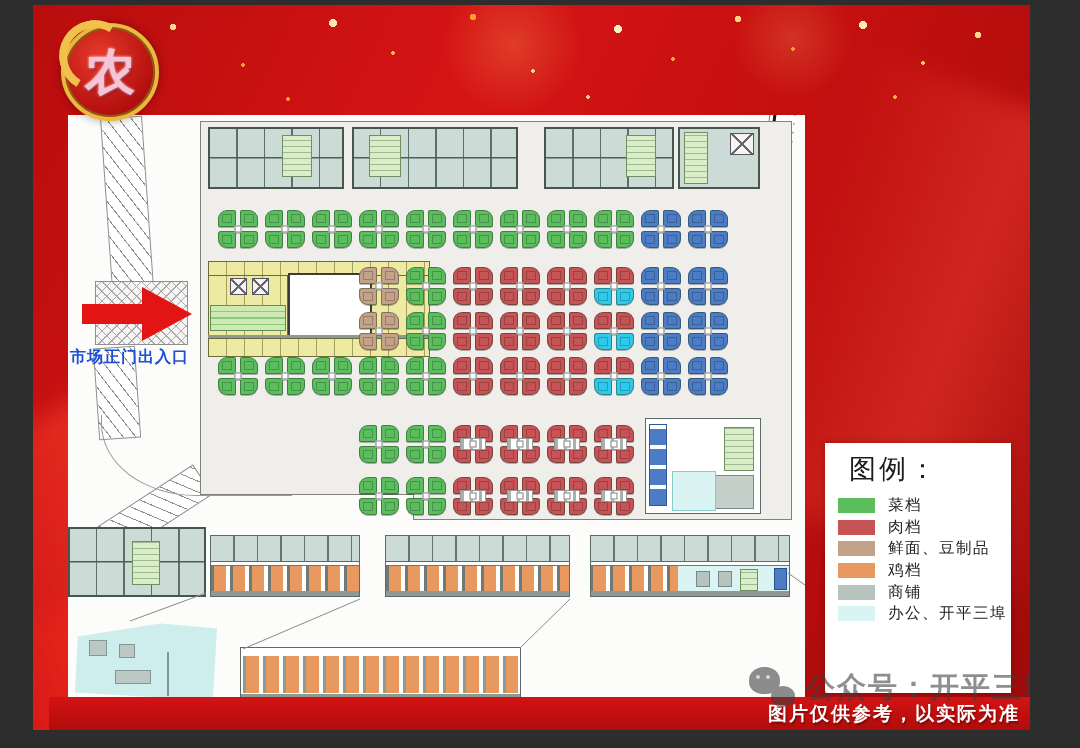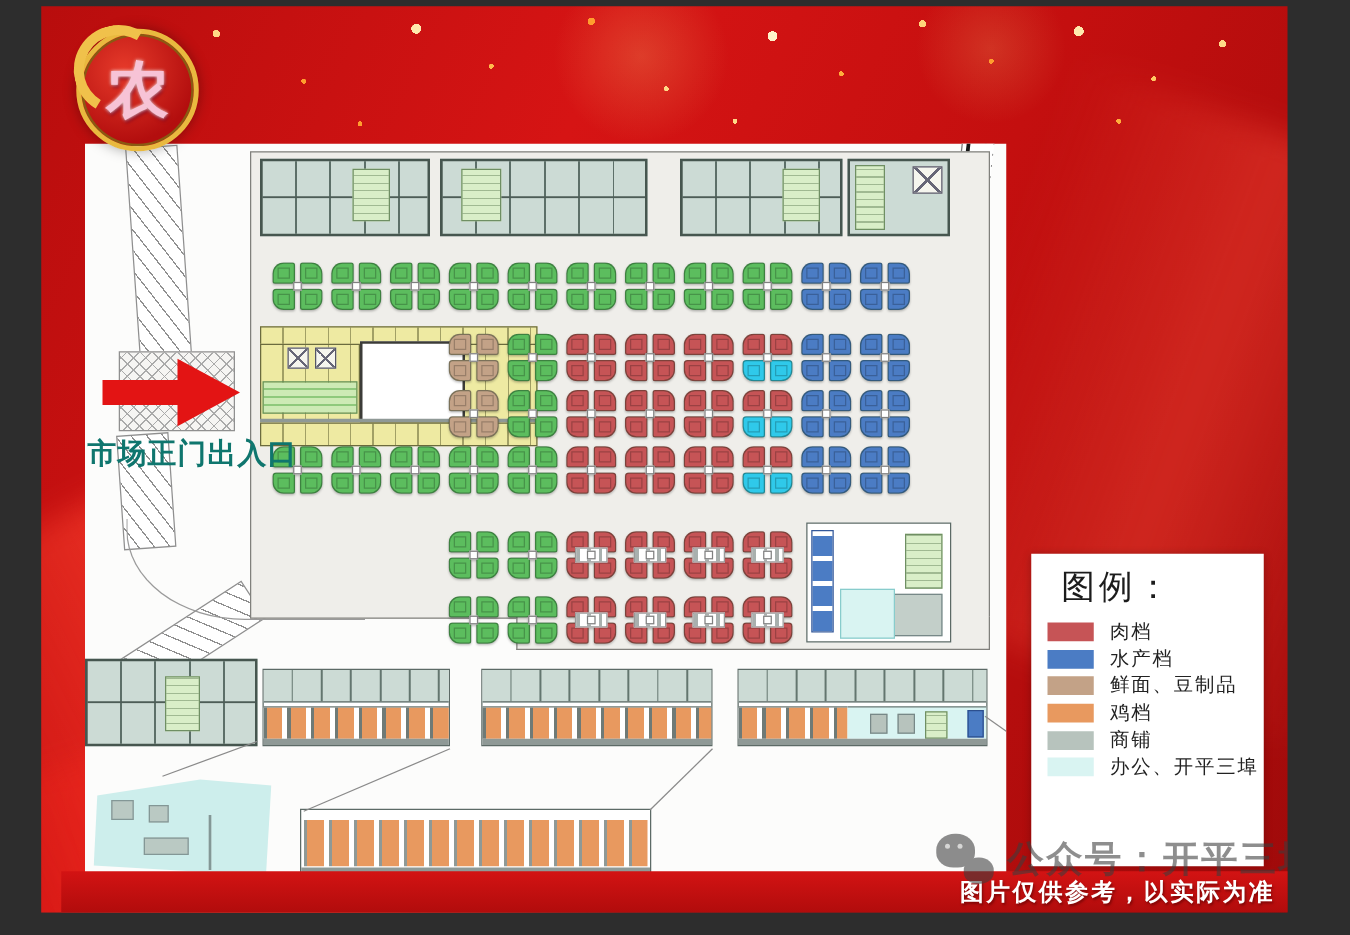--- a/index.html
+++ b/index.html
@@ -106,22 +106,22 @@
       border-bottom-left-radius:95px 72px;}
   .diag-road{position:absolute;left:702px;top:-6px;width:26px;height:390px;transform:rotate(6.5deg);
       transform-origin:top left;border-left:1px solid #777;box-sizing:border-box;background:
       radial-gradient(circle 1px at 3px 3px,#777 98%,transparent) 8px 0/7px 9px repeat,#fff;}
   .diag-road::before{content:"";position:absolute;left:3px;top:0;width:2.5px;height:100%;background:#161616;}
   
   .arrow{position:absolute;left:14px;top:172px;width:112px;height:54px;z-index:6;}
   .arrow .bar{position:absolute;left:0;top:17px;width:64px;height:20px;background:#e31414;}
   .arrow .head{position:absolute;left:60px;top:0;width:0;height:0;border-top:27px solid transparent;
       border-bottom:27px solid transparent;border-left:50px solid #e31414;}
-  .entrance-label{position:absolute;left:2px;top:232px;width:182px;z-index:6;color:#0f766e;
-      font-size:23px;font-weight:900;letter-spacing:1px;white-space:nowrap;}
+  .entrance-label{position:absolute;left:2px;top:232px;width:182px;z-index:6;color:#1d4ed8;
+      font-size:16px;font-weight:900;letter-spacing:1px;white-space:nowrap;}
   
   .longbldg{position:absolute;box-sizing:border-box;border:1.5px solid #5c6a66;background:#fff;}
   .lb-shops{position:absolute;left:0;top:0;width:100%;height:44%;border-bottom:1.5px solid #5c6a66;box-sizing:border-box;
       background:repeating-linear-gradient(90deg,transparent 0 22px,rgba(55,75,68,.7) 22px 23.5px),#ccdbd5;}
   .lb-stalls{position:absolute;left:0;bottom:5px;width:100%;height:44%;border-top:1.5px solid #6b7874;box-sizing:border-box;
       background:repeating-linear-gradient(90deg,#6f7a76 0 2.5px,#e8995f 2.5px 15px,#fff 15px 19px);}
   .lb-base{position:absolute;left:0;bottom:0;width:100%;height:5px;background:#8f9996;}
   .cyanzone{position:absolute;right:0;bottom:5px;width:56%;height:44%;background:#d9f4f2;
       border-top:1.5px solid #6b7874;box-sizing:border-box;}
   .fixt{position:absolute;background:#b7c3bd;border:1px solid #788;box-sizing:border-box;}
@@ -631,26 +631,26 @@
         <line x1="502" y1="484" x2="452" y2="533" stroke="#8a8a8a" stroke-width="1"></line>
         <line x1="138" y1="478" x2="62" y2="506" stroke="#8a8a8a" stroke-width="1"></line>
         <line x1="720" y1="458" x2="737" y2="470" stroke="#8a8a8a" stroke-width="1"></line>
       </svg>
     </div>
 
     <div class="legend-box">
       <div class="legend-title">图例：</div>
       <div class="legend-items" id="legend-items">
           <div class="legend-row">
+            <span class="legend-swatch" style="background: rgb(92, 189, 94);"></span>
+            <span class="legend-label">菜档</span>
+          </div>
+          <div class="legend-row">
             <span class="legend-swatch" style="background: rgb(198, 84, 86);"></span>
             <span class="legend-label">肉档</span>
-          </div>
-          <div class="legend-row">
-            <span class="legend-swatch" style="background: rgb(75, 124, 196);"></span>
-            <span class="legend-label">水产档</span>
           </div>
           <div class="legend-row">
             <span class="legend-swatch" style="background: rgb(195, 162, 135);"></span>
             <span class="legend-label">鲜面、豆制品</span>
           </div>
           <div class="legend-row">
             <span class="legend-swatch" style="background: rgb(232, 153, 95);"></span>
             <span class="legend-label">鸡档</span>
           </div>
           <div class="legend-row">

